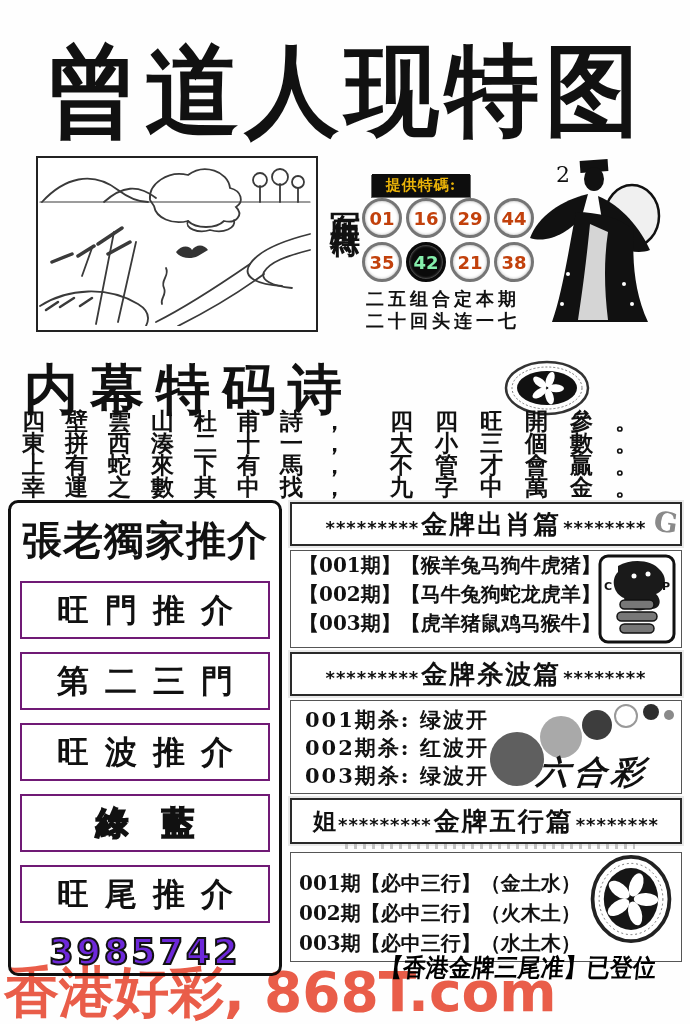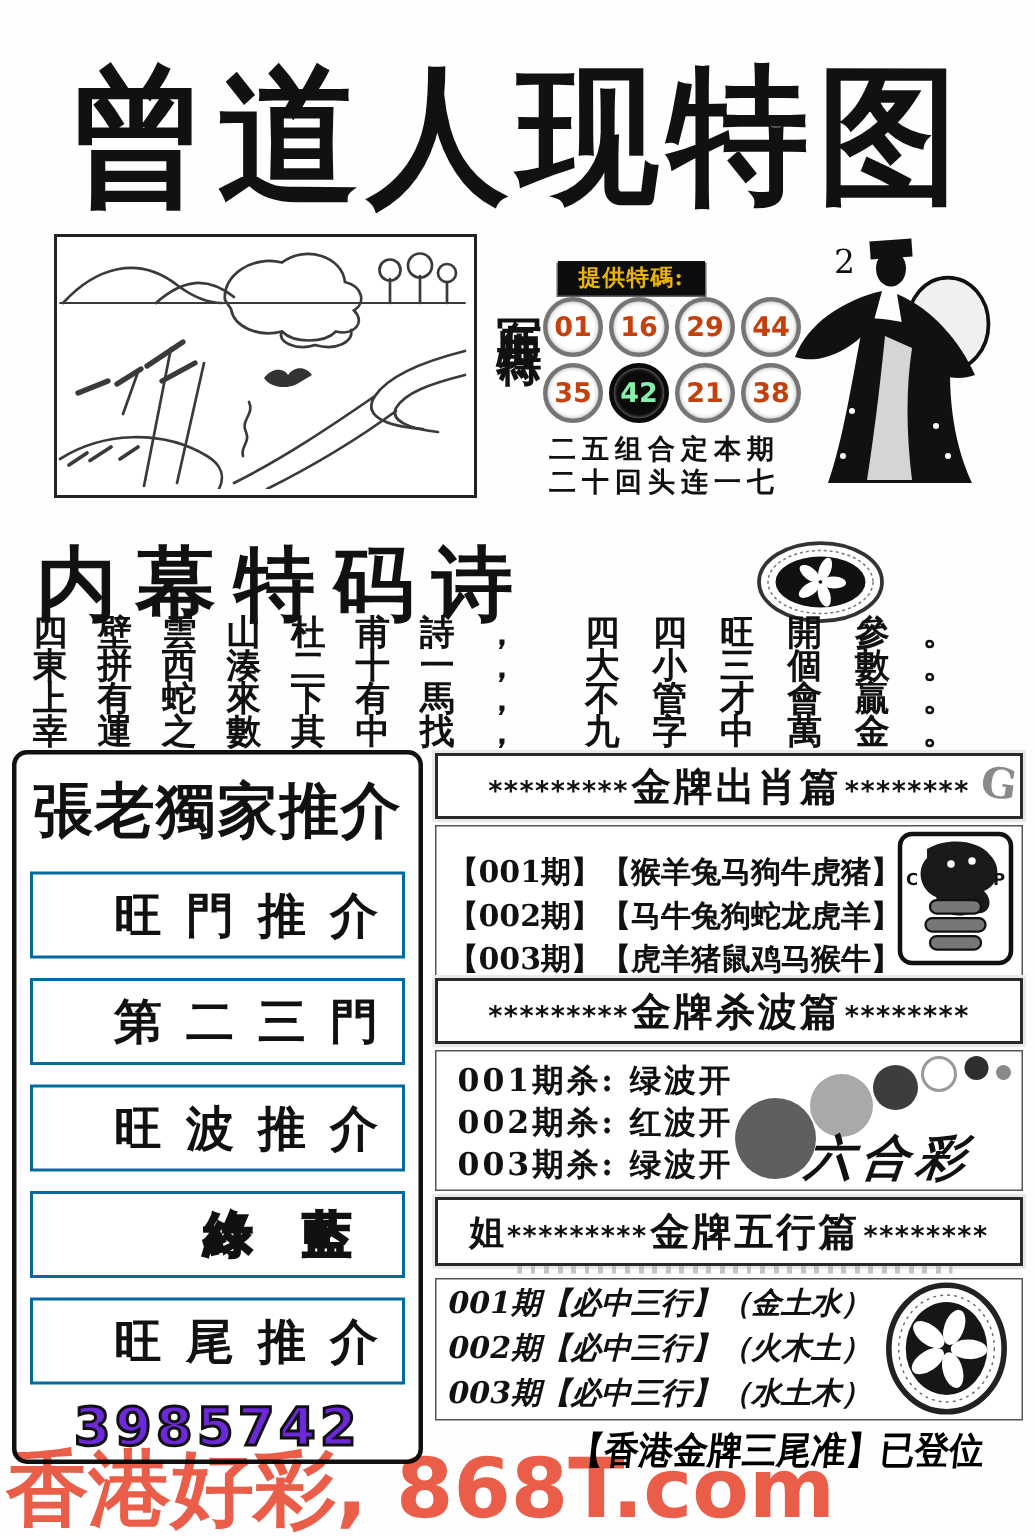--- a/index.html
+++ b/index.html
@@ -35,38 +35,38 @@
   .poem-logo{position:absolute;left:504px;top:360px;}
   .poem-line{position:absolute;left:22px;white-space:nowrap;font-weight:700;width:660px;}
   .pl-left{font-size:23px;letter-spacing:20px;}
   .pl-right{position:absolute;left:368px;top:0;font-size:23px;letter-spacing:22px;}
   .poem-line.l1{top:406px}.poem-line.l2{top:428px}.poem-line.l3{top:450px}.poem-line.l4{top:472px}
 
   
   .left-col{position:absolute;left:8px;top:500px;width:268px;height:470px;
     border:3px solid #111;border-radius:10px;background:#fff;}
   .lc-header{margin:10px 0 2px;text-align:center;font-size:40px;font-weight:900;letter-spacing:1px;white-space:nowrap;}
-  .lc-box{margin:13px 9px 0;height:54px;border:2px solid #0369a1;text-align:right;line-height:54px;
+  .lc-box{margin:13px 9px 0;height:54px;border:2px solid #701a75;text-align:center;line-height:54px;
     font-size:32px;font-weight:800;letter-spacing:16px;padding-left:16px;white-space:nowrap;overflow:hidden;}
   .lc-box.outline-text{color:#fff;-webkit-text-stroke:2px #111;letter-spacing:34px;padding-left:34px;}
   .lc-number{margin-top:9px;text-align:center;font-size:35px;font-weight:900;
     font-family:"DejaVu Sans",sans-serif;color:#6d28d9;-webkit-text-stroke:2px #111;letter-spacing:3px;}
 
   
   .right-col{position:absolute;left:290px;top:500px;width:396px;height:510px;}
   .sec-header{position:absolute;left:0;width:388px;height:40px;border:2px solid #2a2a2a;background:#fff;
     display:flex;align-items:center;justify-content:center;white-space:nowrap;box-shadow:0 0 0 2px #e9e9e9;}
   .sh-stars{font-size:18px;font-weight:800;font-family:"DejaVu Sans",sans-serif;letter-spacing:1px;padding-top:6px;}
   .sh-title{font-size:26px;font-weight:900;letter-spacing:2px;margin:0 2px;}
   .sh-prefix{font-size:23px;font-weight:900;margin-right:2px;}
   .hA{top:2px}.hB{top:152px}.hC{top:298px;height:42px;}
   .sec-body{position:absolute;left:0;width:390px;border:1.5px solid #555;background:#fff;}
-  .bA{top:50px;height:96px;padding-top:16px;box-sizing:content-box;}
+  .bA{top:50px;height:96px;padding-top:0;box-sizing:content-box;}
   .bB{top:200px;height:87px;padding-top:5px;}
-  .bC{top:352px;height:93px;padding-top:0;font-style:italic;}
+  .bC{top:352px;height:93px;padding-top:15px;}
   .rowA{font-size:20px;font-weight:800;line-height:29px;padding-left:8px;white-space:nowrap;}
   .rowB{font-size:21px;font-weight:700;line-height:28px;padding-left:14px;letter-spacing:2px;white-space:nowrap;}
   .rowC{font-size:20px;font-weight:700;line-height:30px;padding-left:8px;white-space:nowrap;}
   .snake{position:absolute;right:5px;top:3px;}
   .circles{position:absolute;right:2px;top:-2px;}
   .flower{position:absolute;right:6px;top:1px;}
   .g-mark{position:absolute;right:2px;top:2px;font-size:28px;color:#8a8a8a;transform:rotate(8deg);font-weight:700;}
   .faint-strip{position:absolute;left:55px;top:344px;width:290px;height:5px;
     background:repeating-linear-gradient(90deg,#b5b5b5 0 3px,transparent 3px 9px);opacity:.8;}
   .bottom-note{position:absolute;left:90px;top:452px;font-size:23px;font-weight:900;white-space:nowrap;

